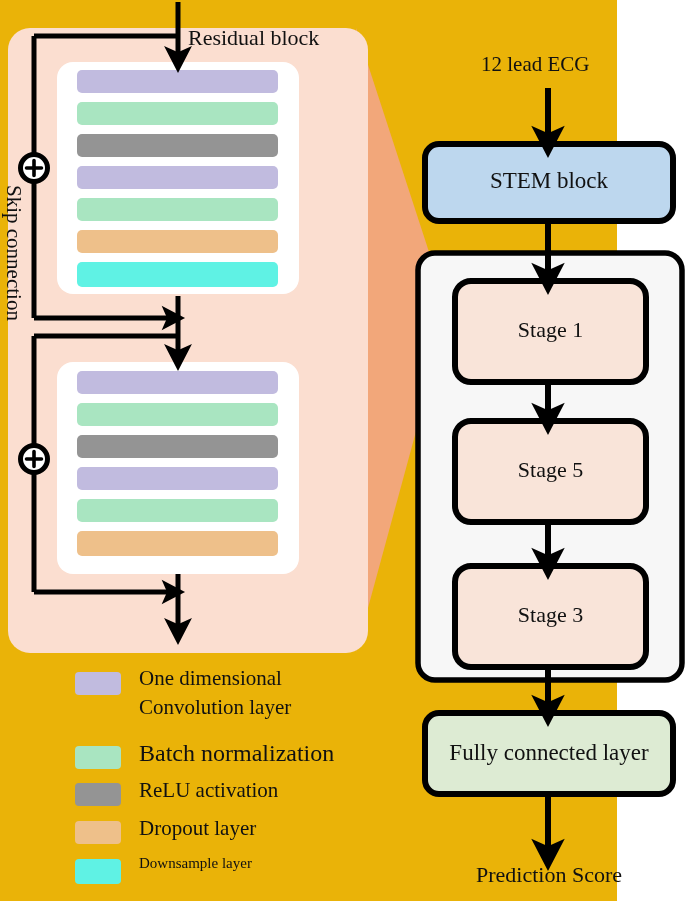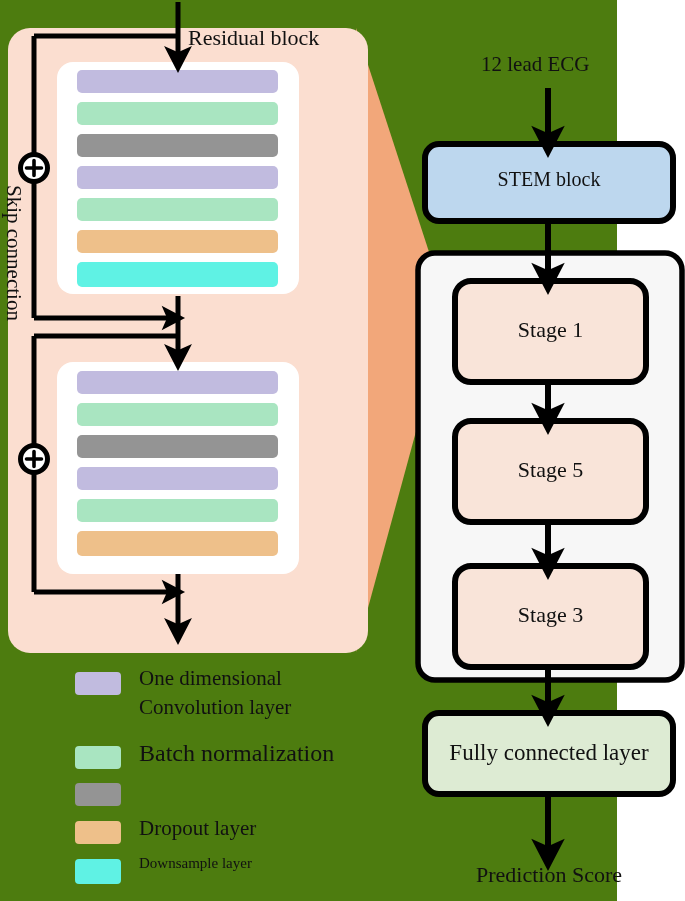--- a/index.html
+++ b/index.html
@@ -1,18 +1,18 @@
 <!DOCTYPE html>
 <html><head>
 <meta charset="utf-8">
 <style>
   html,body{margin:0;padding:0;background:#ffffff;}
   body{width:685px;height:901px;overflow:hidden;
        font-family:"Liberation Serif","DejaVu Serif",serif;}
-  #root{position:relative;width:617px;height:901px;background:#4d7c0f;}
+  #root{position:relative;width:617px;height:901px;background:#eab308;}
   svg.layer{position:absolute;left:0;top:0;width:685px;height:901px;}
   .lbl{position:absolute;color:#111;white-space:nowrap;}
   .vert-lbl{transform-origin:0 0;}
 </style>
 </head>
 <body>
 
 <div id="root">
 
   <svg class="layer" viewBox="0 0 685 901">
@@ -104,28 +104,29 @@
 
   <div class="lbl" style="left:188px;top:25px;font-size:22px;">Residual block</div>
 
   <div class="lbl vert-lbl" style="left:26px;top:185px;font-size:21px;transform:rotate(90deg);">Skip connection</div>
 
   <div class="lbl" style="left:139px;top:666px;font-size:21px;">One dimensional</div>
   <div class="lbl" style="left:139px;top:695px;font-size:21px;">Convolution layer</div>
 
   <div class="lbl" style="left:139px;top:740px;font-size:24px;">Batch normalization</div>
 
+  <div class="lbl" style="left:139px;top:778px;font-size:21px;">ReLU activation</div>
 
   <div class="lbl" style="left:139px;top:816px;font-size:21px;">Dropout layer</div>
 
   <div class="lbl" style="left:139px;top:855px;font-size:15px;">Downsample layer</div>
 
   <div class="lbl" style="left:481px;top:52px;font-size:21px;">12 lead ECG</div>
 
-  <div class="lbl" style="left:425px;top:168px;width:248px;text-align:center;font-size:20px;">STEM block</div>
+  <div class="lbl" style="left:425px;top:168px;width:248px;text-align:center;font-size:23px;">STEM block</div>
 
   <div class="lbl" style="left:455px;top:317px;width:191px;text-align:center;font-size:22px;">Stage 1</div>
   <div class="lbl" style="left:455px;top:457px;width:191px;text-align:center;font-size:22px;">Stage 5</div>
   <div class="lbl" style="left:455px;top:602px;width:191px;text-align:center;font-size:22px;">Stage 3</div>
 
   <div class="lbl" style="left:425px;top:740px;width:248px;text-align:center;font-size:23px;">Fully connected layer</div>
 
   <div class="lbl" style="left:425px;top:862px;width:248px;text-align:center;font-size:22px;">Prediction Score</div>
 
 </div>

